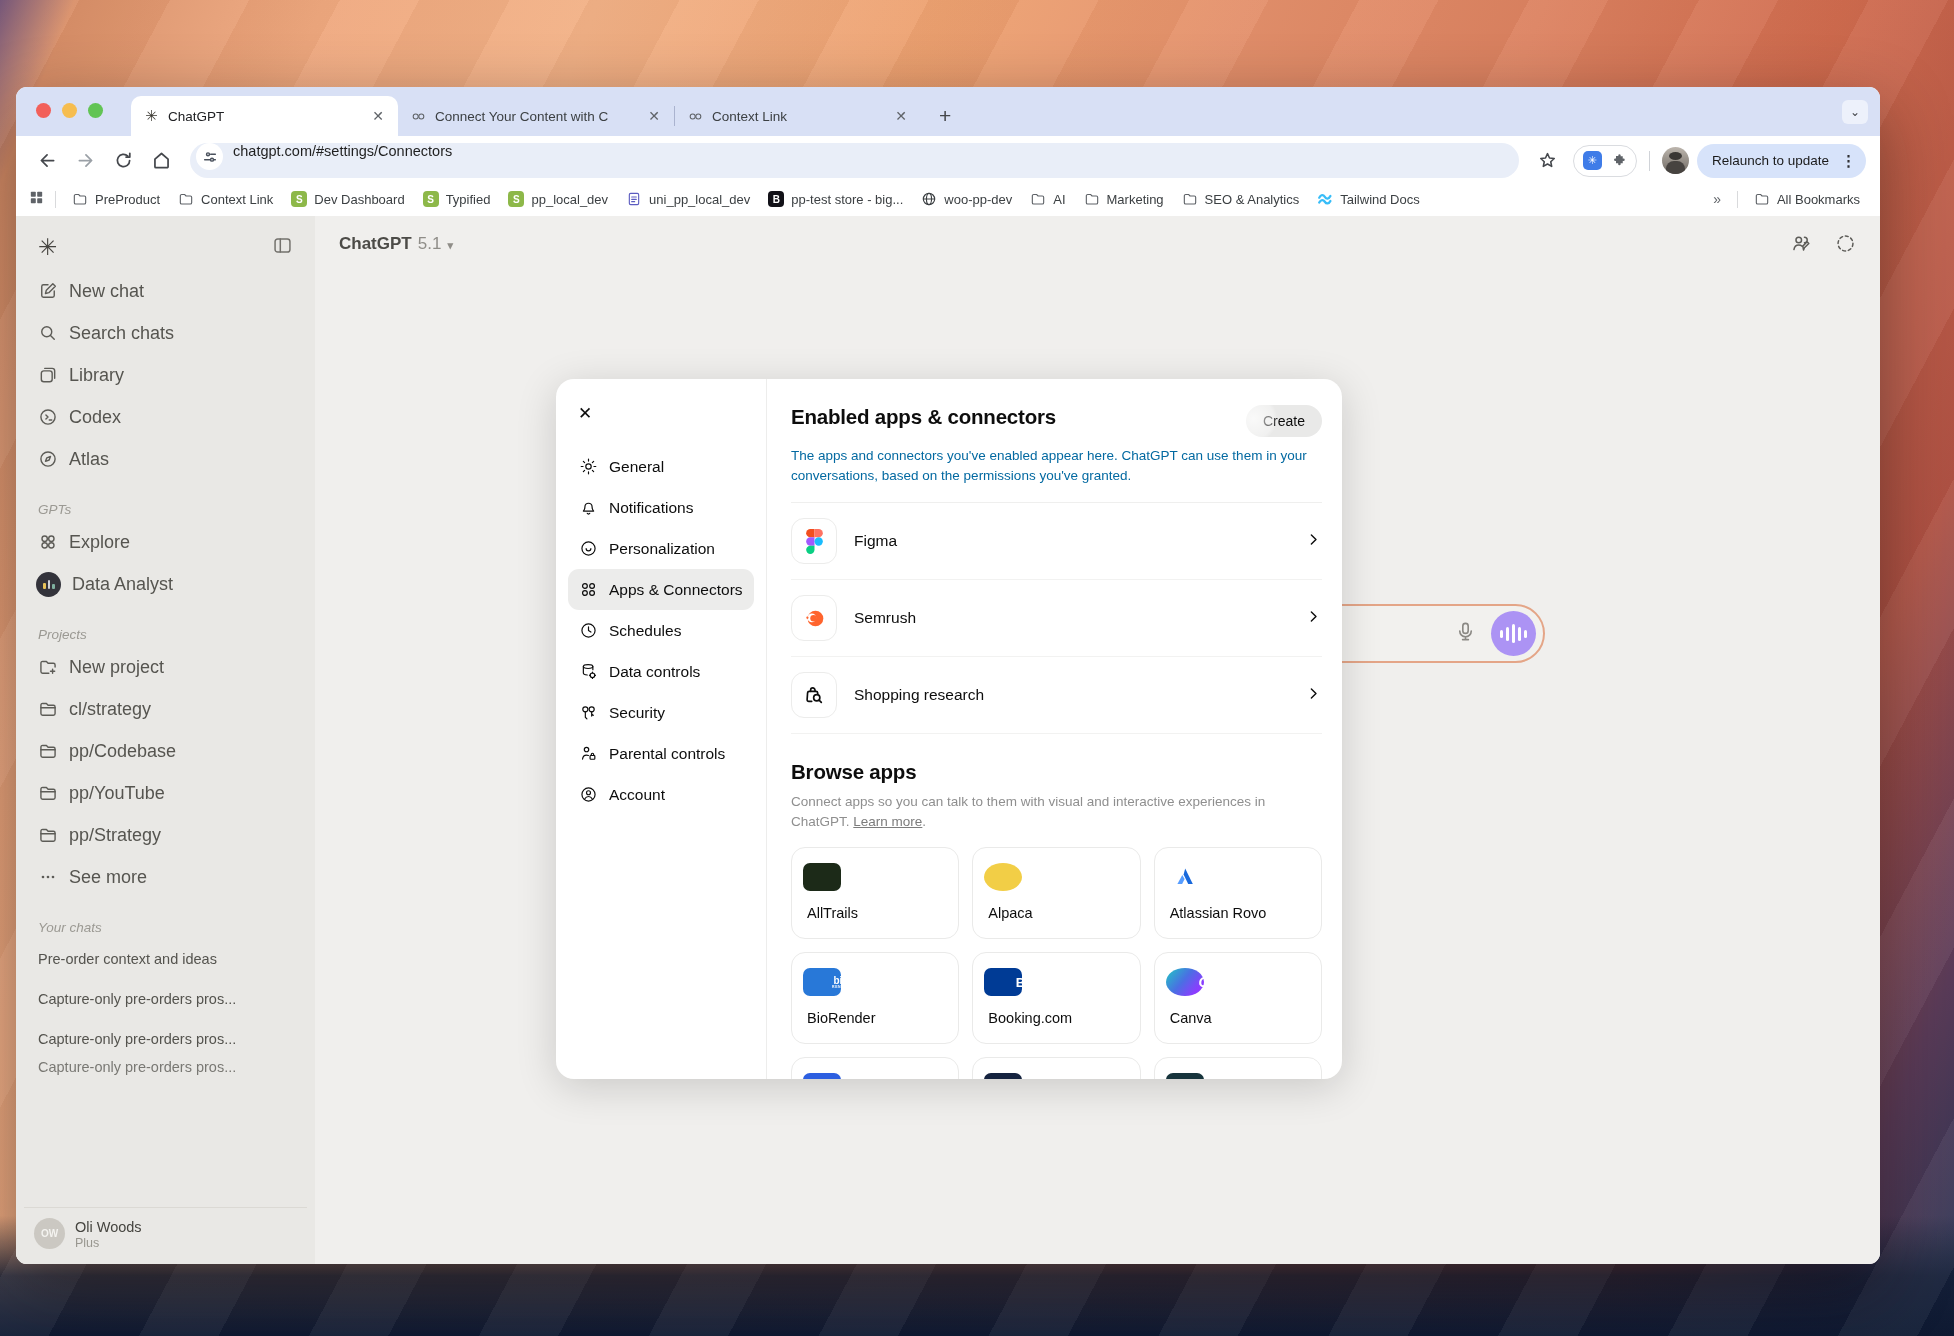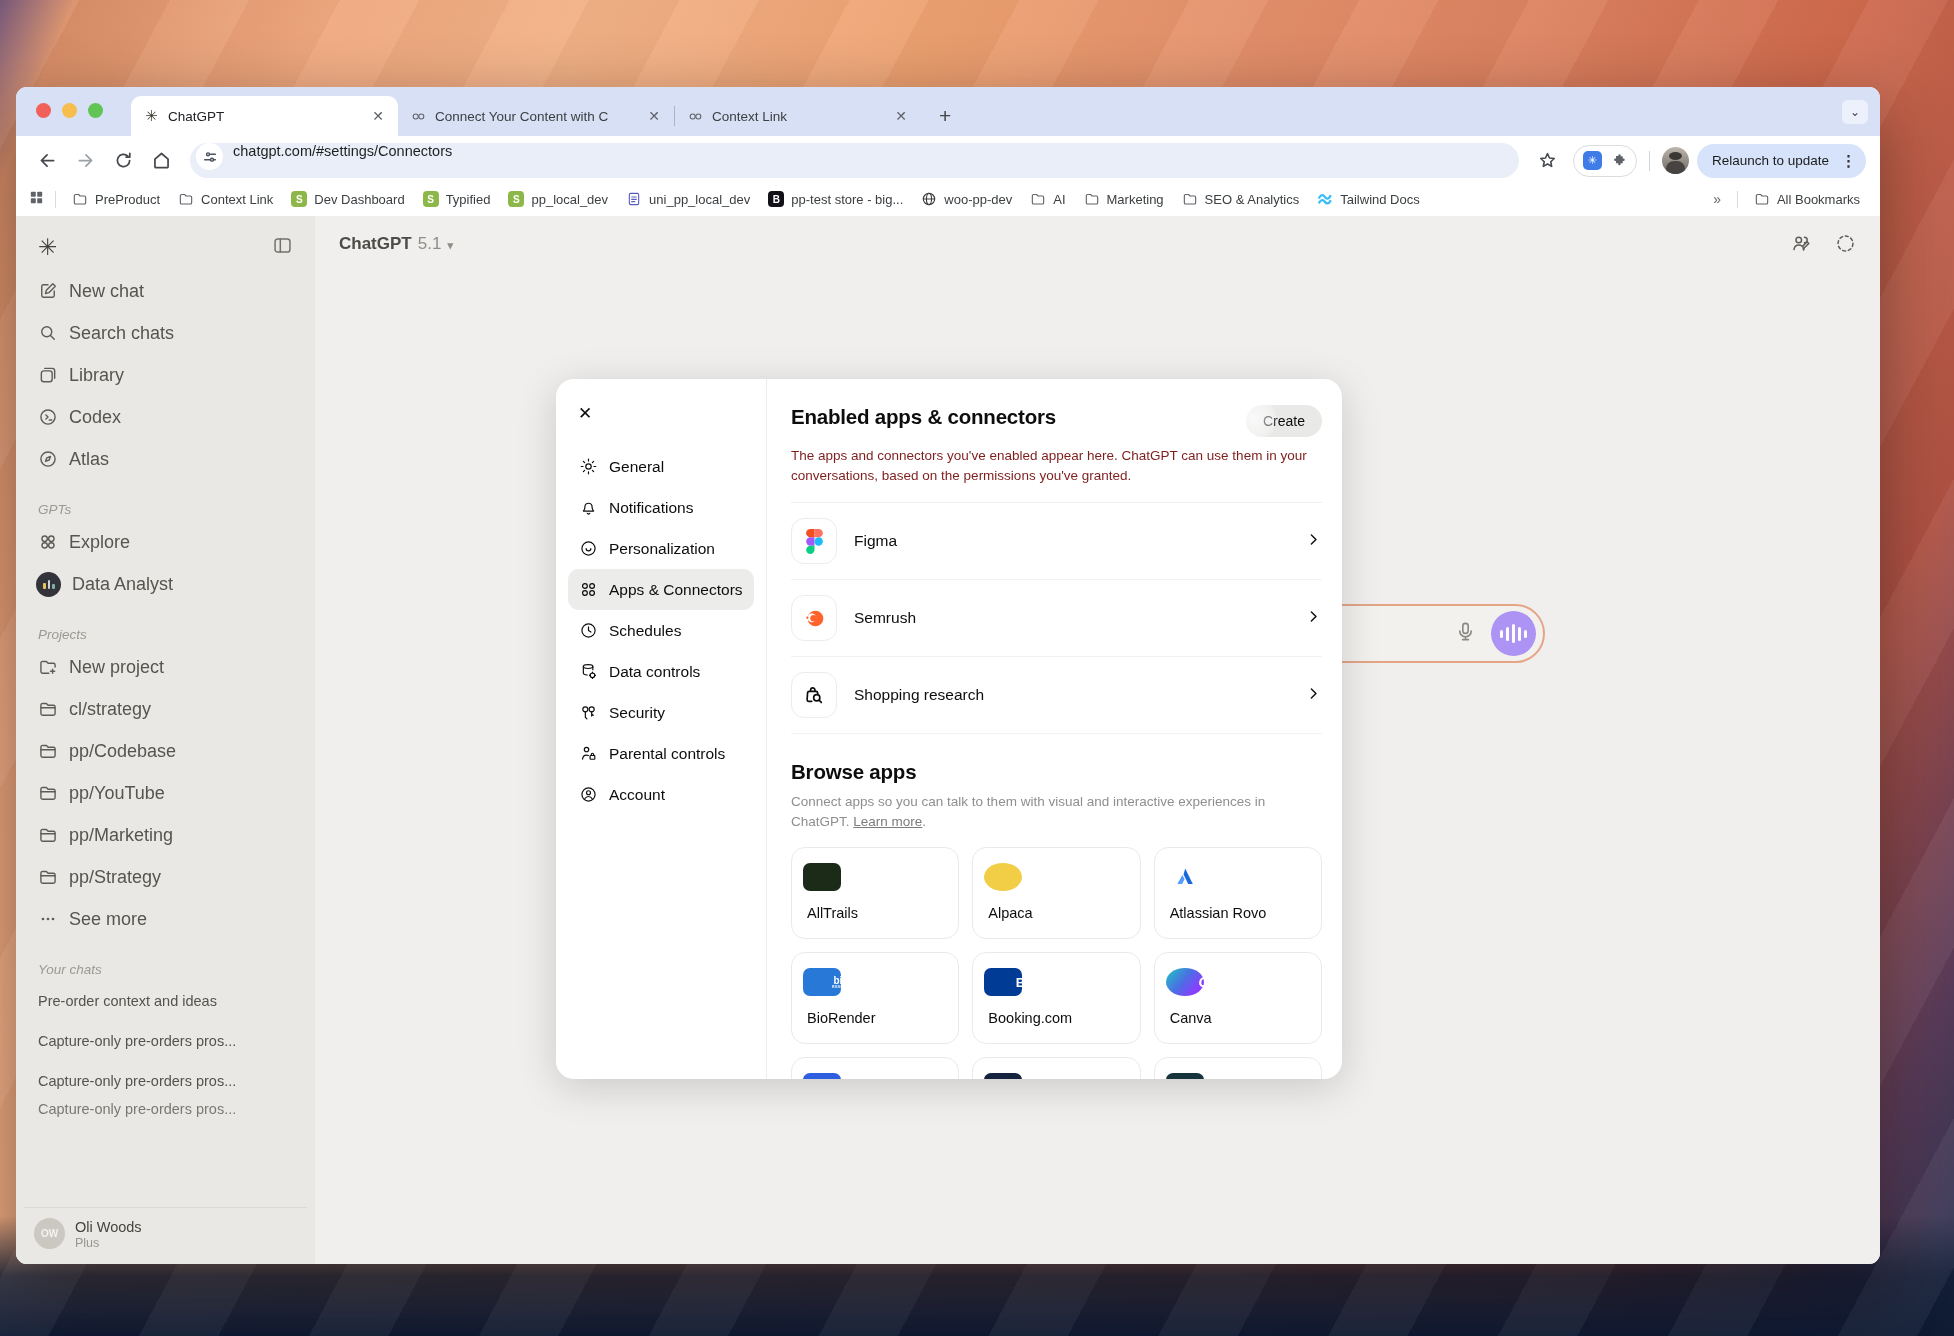--- a/index.html
+++ b/index.html
@@ -108,21 +108,21 @@
   .m-close { font-size:17px; color:#0d0d0d; padding:4px 10px 0; display:inline-block; margin-bottom:22px; }
   .m-item { height:41px; display:flex; align-items:center; gap:11px; padding:0 11px; border-radius:11px; font-size:15.5px; color:#0d0d0d; }
   .m-item svg { width:19px; height:19px; flex:none; color:#0d0d0d; }
   .m-item.sel { background:#ECECEB; }
   .m-body { flex:1; padding:26px 20px 0 24px; min-width:0; }
   .mb-head { display:flex; align-items:flex-start; justify-content:space-between; }
   .mb-title { font-size:20.5px; font-weight:650; color:#0d0d0d; letter-spacing:-.2px; }
   .createbtn { position:relative; background:#E9E9E8; border-radius:999px; padding:8px 17px; font-size:14px; color:#0d0d0d; font-weight:500; }
   .halo { position:absolute; left:-16px; top:-10px; width:47px; height:47px; border-radius:50%;
     background:radial-gradient(circle, rgba(255,255,255,.75) 0%, rgba(255,255,255,.35) 60%, rgba(255,255,255,0) 72%); }
-  .mb-desc { margin-top:9px; font-size:13.5px; color:#7f1d1d; line-height:1.45; max-width:540px; }
+  .mb-desc { margin-top:9px; font-size:13.5px; color:#0369a1; line-height:1.45; max-width:540px; }
   .mb-divider { height:1px; background:#EFEFEE; margin-top:17px; }
   .erow { height:77px; display:flex; align-items:center; gap:17px; border-bottom:1px solid #F2F2F1; }
   .erow:last-of-type { border-bottom:none; }
   .ebox { width:46px; height:46px; border:1px solid #ECECEB; border-radius:13px; background:#fff; display:flex; align-items:center; justify-content:center; flex:none; }
   .ename { flex:1; font-size:15.5px; color:#0d0d0d; }
   .rowchev svg { width:17px; height:17px; color:#0d0d0d; }
   .b-title { margin-top:26px; font-size:20.5px; font-weight:650; color:#0d0d0d; letter-spacing:-.2px; }
   .b-desc { margin-top:8px; font-size:13.5px; color:#8f8f8f; line-height:1.45; max-width:540px; }
   .b-desc a { color:#7c7c7c; text-decoration:underline; }
   .agrid { margin-top:16px; display:grid; grid-template-columns:repeat(3,1fr); gap:13px; }
@@ -433,27 +433,20 @@
               <path d="M3.5 7v10.5a2 2 0 0 0 2 2h13a2 2 0 0 0 2-2v-8a2 2 0 0 0-2-2h-6.4l-2-2.2H5.5a2 2 0 0 0-2 1.7z"></path>
               <path d="M3.5 10.5h17"></path>
             </svg>
           <span>pp/YouTube</span>
         </div>
         <div class="sb-item">
           <svg viewBox="0 0 24 24" class="st">
               <path d="M3.5 7v10.5a2 2 0 0 0 2 2h13a2 2 0 0 0 2-2v-8a2 2 0 0 0-2-2h-6.4l-2-2.2H5.5a2 2 0 0 0-2 1.7z"></path>
               <path d="M3.5 10.5h17"></path>
             </svg>
-          <span>pp/Marketing</span>
-        </div>
-        <div class="sb-item">
-          <svg viewBox="0 0 24 24" class="st">
-              <path d="M3.5 7v10.5a2 2 0 0 0 2 2h13a2 2 0 0 0 2-2v-8a2 2 0 0 0-2-2h-6.4l-2-2.2H5.5a2 2 0 0 0-2 1.7z"></path>
-              <path d="M3.5 10.5h17"></path>
-            </svg>
           <span>pp/Strategy</span>
         </div>
         <div class="sb-item">
           <svg viewBox="0 0 24 24" style="width:20px;height:20px;fill:#5d5c57">
               <circle cx="6" cy="12" r="1.6"></circle>
               <circle cx="12" cy="12" r="1.6"></circle>
               <circle cx="18" cy="12" r="1.6"></circle>
             </svg>
           <span>See more</span>
         </div>

